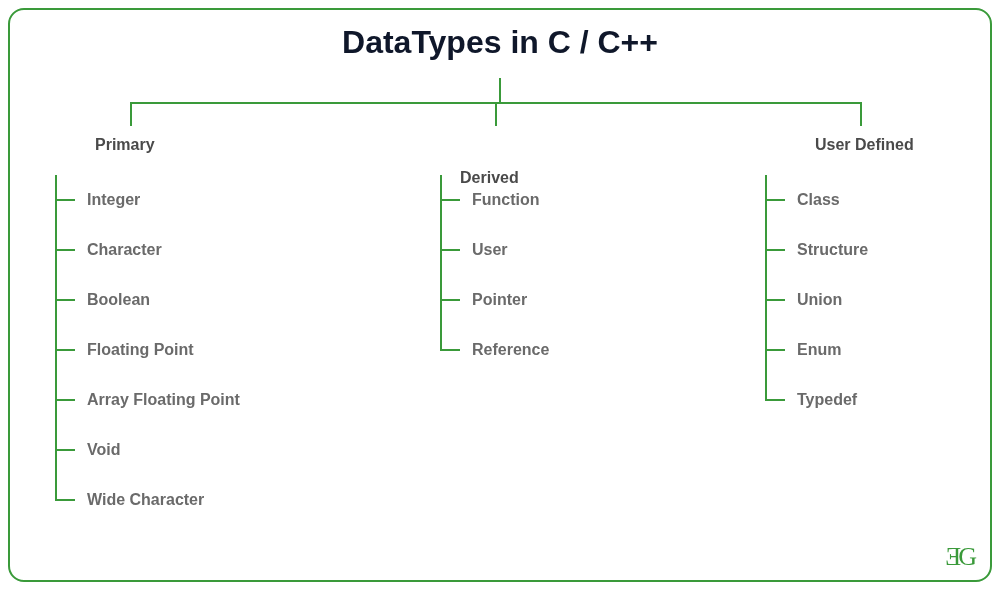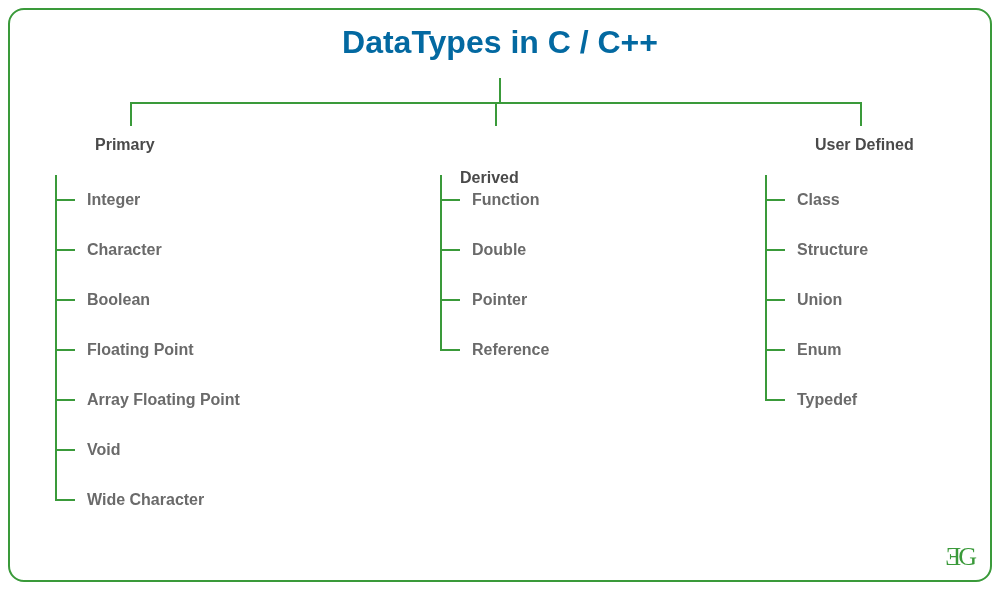--- a/index.html
+++ b/index.html
@@ -20,21 +20,21 @@
     border-radius: 16px;
   }
   .title {
     position: absolute;
     top: 24px;
     left: 0;
     width: 100%;
     text-align: center;
     font-size: 32px;
     font-weight: 700;
-    color: #0369a1;
+    color: #0f172a;
   }
   
   .top-connector {
     position: absolute;
     top: 78px;
     left: 50%;
     width: 2px;
     height: 24px;
     background: #3a9a3a;
     transform: translateX(-50%);
@@ -149,21 +149,21 @@
     </div>
     <div class="cat-label" style="left: 460px; margin-top: 33px;">Derived</div>
     <div class="items-wrap" style="left: 440px;">
       <div class="vline" style="height: 176px;"></div>
       <div class="item">
         <div class="tick"></div>
         <div class="item-text">Function</div>
       </div>
       <div class="item">
         <div class="tick"></div>
-        <div class="item-text">Double</div>
+        <div class="item-text">User</div>
       </div>
       <div class="item">
         <div class="tick"></div>
         <div class="item-text">Pointer</div>
       </div>
       <div class="item">
         <div class="tick"></div>
         <div class="item-text">Reference</div>
       </div>
     </div>

